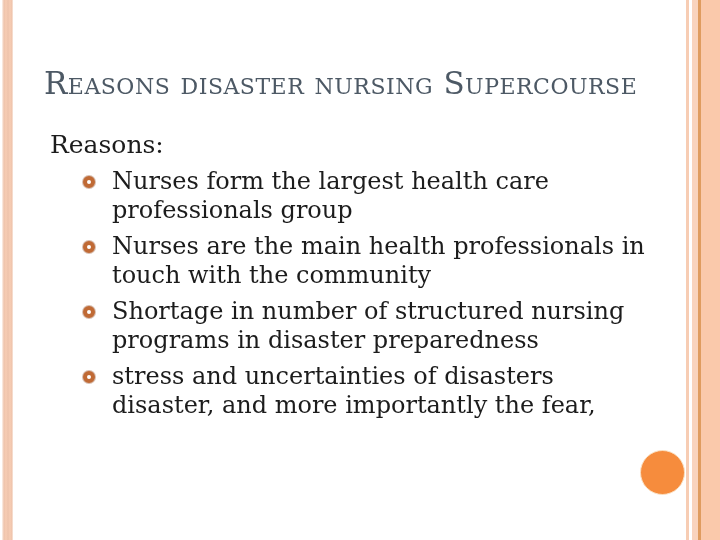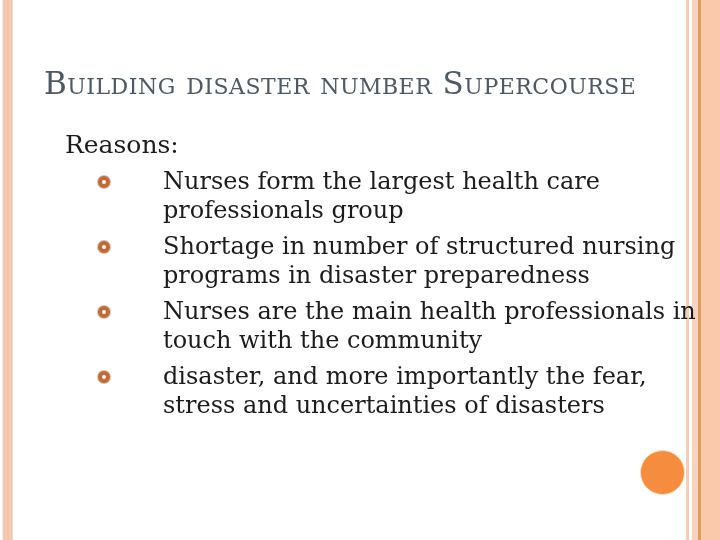--- a/index.html
+++ b/index.html
@@ -67,21 +67,21 @@
     width: 630px;
     font-variant: small-caps;
     font-size: 31px;
     line-height: 38px;
     letter-spacing: 0.5px;
     color: var(--title);
     white-space: nowrap;
   }
   .content {
     position: absolute;
-    left: 65px;
+    left: 50px;
     top: 130px;
     width: 600px;
     color: var(--body);
   }
   .reasons-label {
     font-size: 25px;
     line-height: 30px;
     margin-bottom: 7px;
   }
   .bullet-item {
@@ -102,64 +102,63 @@
     box-shadow: 0 0 0 1px rgba(140, 70, 30, 0.35);
   }
   .bullet-text {
     margin-left: 17px;
     font-size: 24px;
     line-height: 29px;
   }
   .bullet-line {
     display: block;
     white-space: nowrap;
-    margin-left: 36px;
   }
 </style>
 </head>
 <body>
 
 <div class="slide">
 
   <div class="left-stripe"></div>
   <div class="right-band"></div>
   <div class="orange-circle"></div>
 
-  <div class="slide-title">Building disaster number Supercourse</div>
+  <div class="slide-title">Reasons disaster nursing Supercourse</div>
 
   <div class="content">
 
     <div class="reasons-label">Reasons:</div>
 
     <div class="bullet-item">
       <span class="bullet-donut"></span>
       <span class="bullet-text">
         <span class="bullet-line">Nurses form the largest health care</span>
         <span class="bullet-line">professionals group</span>
       </span>
     </div>
 
     <div class="bullet-item">
       <span class="bullet-donut"></span>
       <span class="bullet-text">
+        <span class="bullet-line">Nurses are the main health professionals in</span>
+        <span class="bullet-line">touch with the community</span>
+      </span>
+    </div>
+
+    <div class="bullet-item">
+      <span class="bullet-donut"></span>
+      <span class="bullet-text">
         <span class="bullet-line">Shortage in number of structured nursing</span>
         <span class="bullet-line">programs in disaster preparedness</span>
       </span>
     </div>
 
     <div class="bullet-item">
       <span class="bullet-donut"></span>
       <span class="bullet-text">
-        <span class="bullet-line">Nurses are the main health professionals in</span>
-        <span class="bullet-line">touch with the community</span>
-      </span>
-    </div>
-
-    <div class="bullet-item">
-      <span class="bullet-donut"></span>
-      <span class="bullet-text">
+        <span class="bullet-line">stress and uncertainties of disasters</span>
         <span class="bullet-line">disaster, and more importantly the fear,</span>
-        <span class="bullet-line">stress and uncertainties of disasters</span>
       </span>
     </div>
 
   </div>
 </div>
 
 </body></html>

